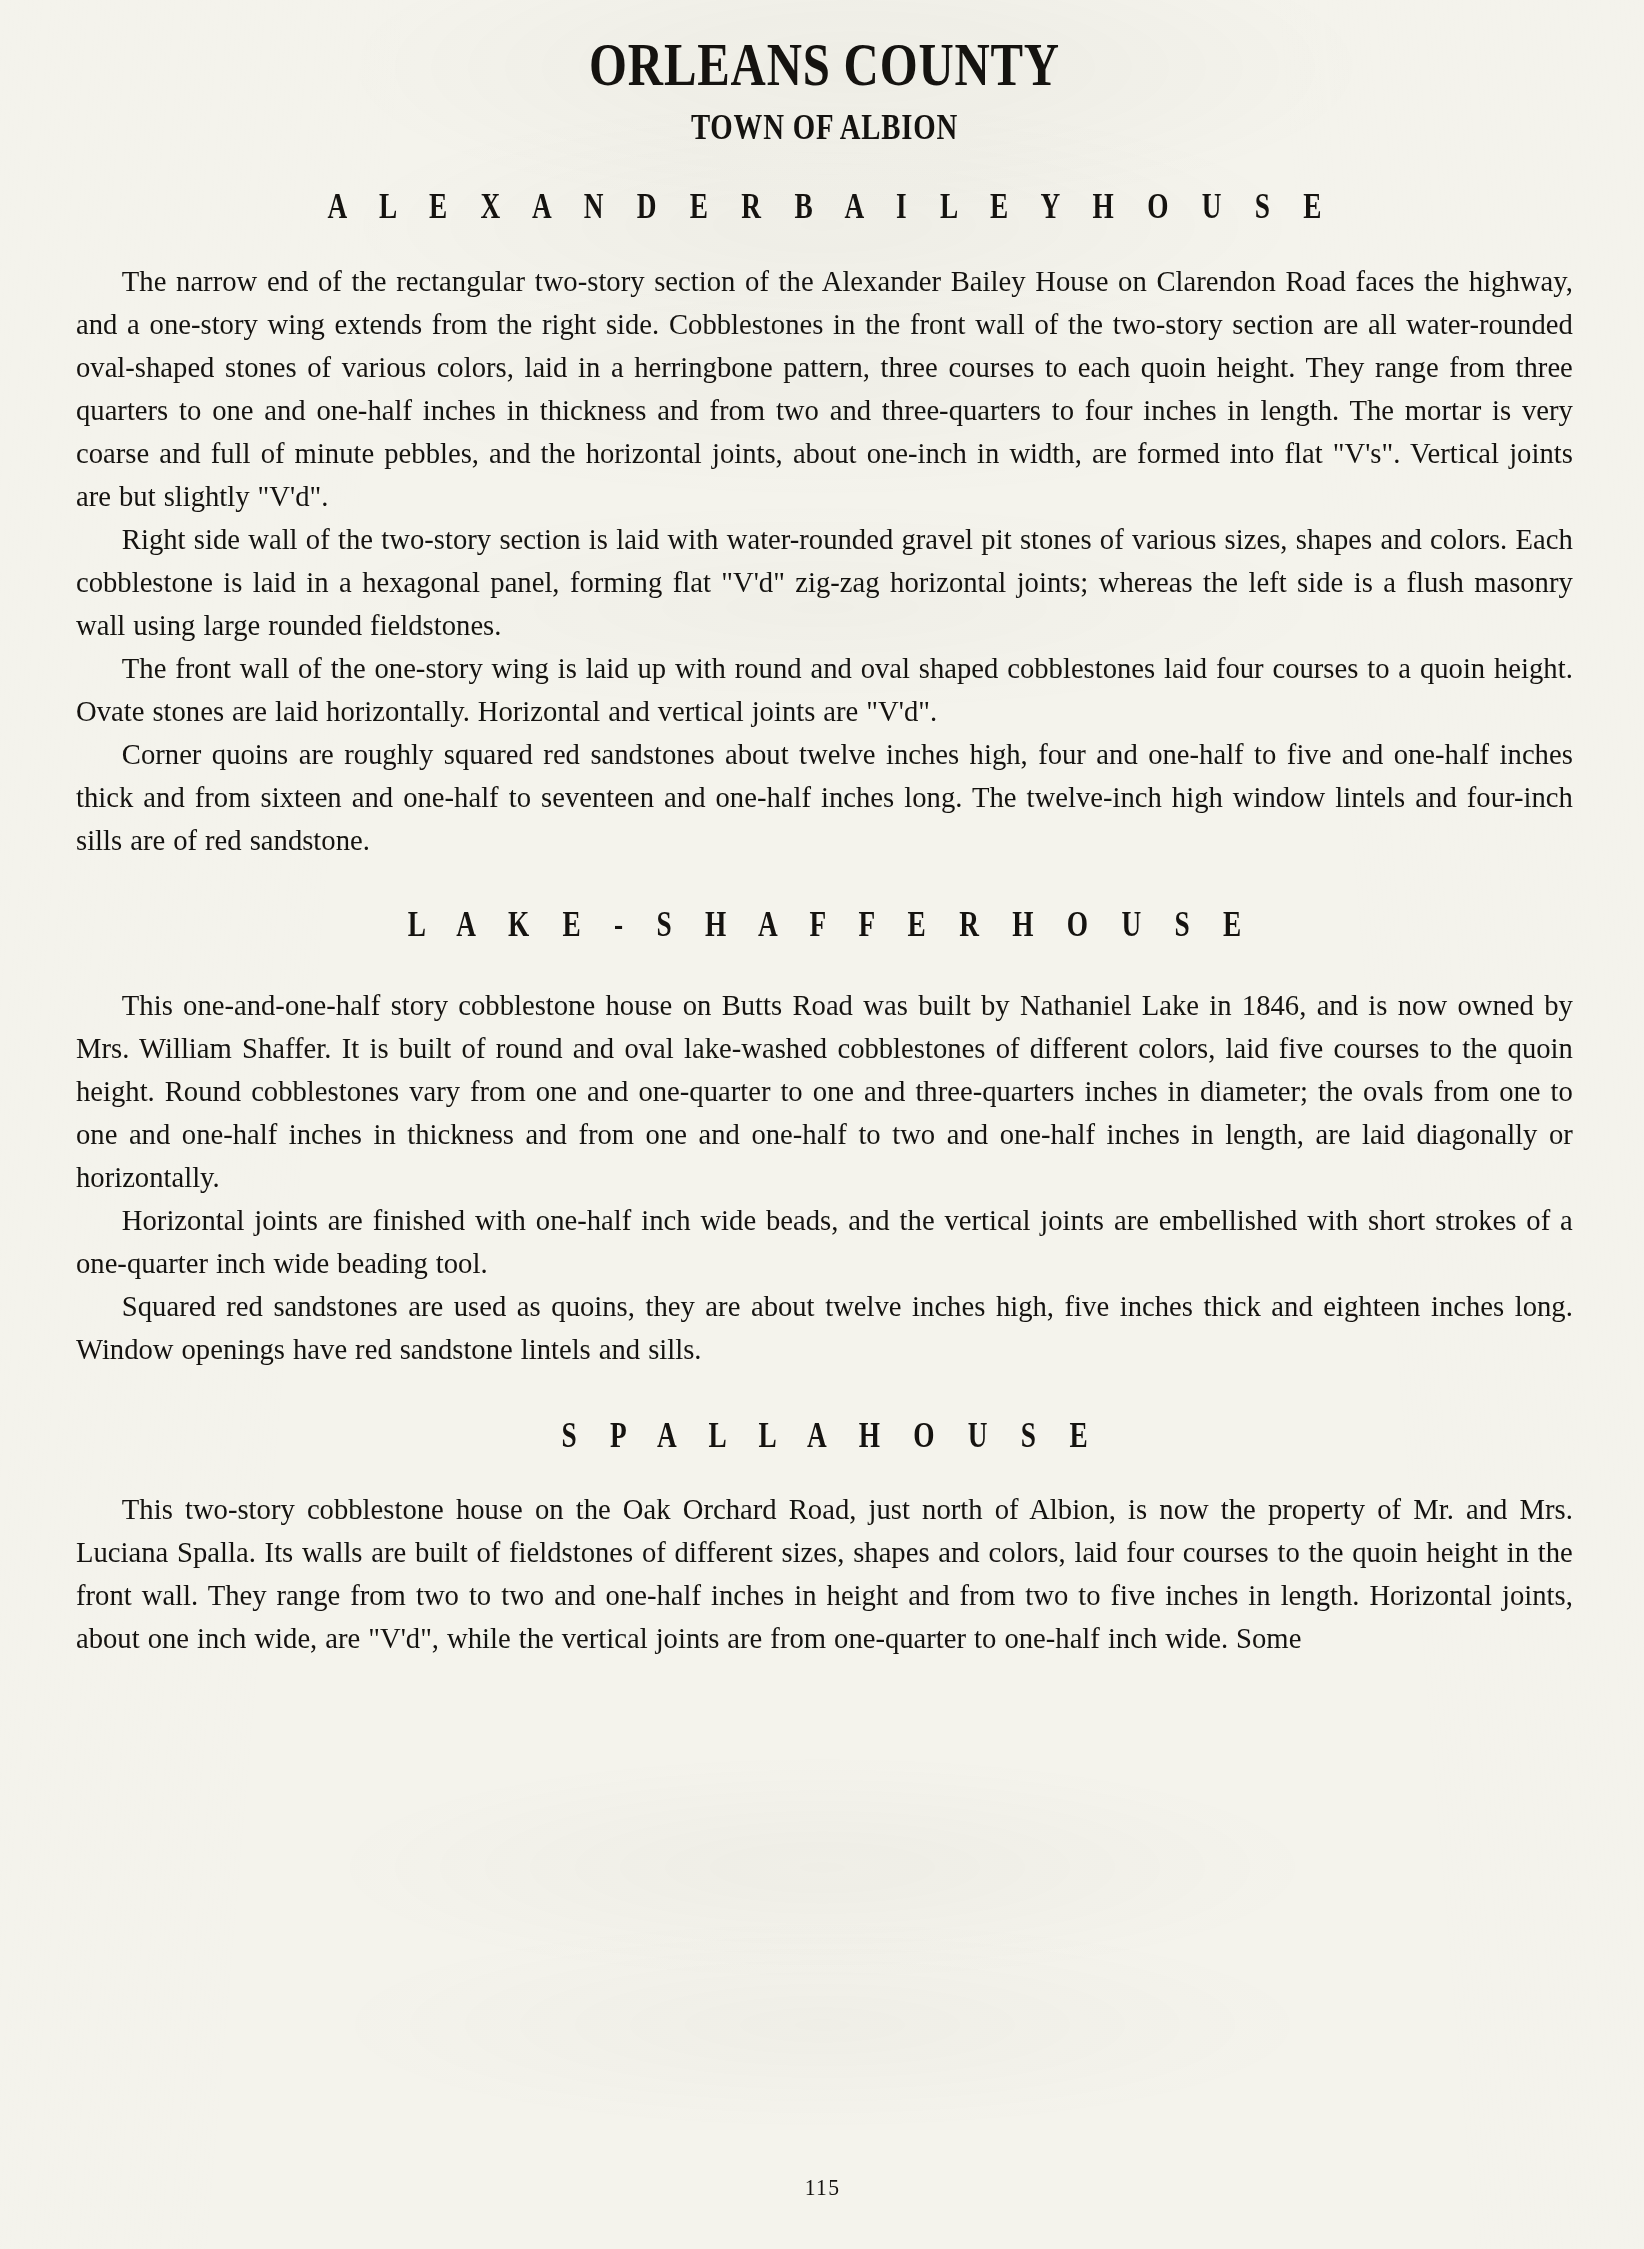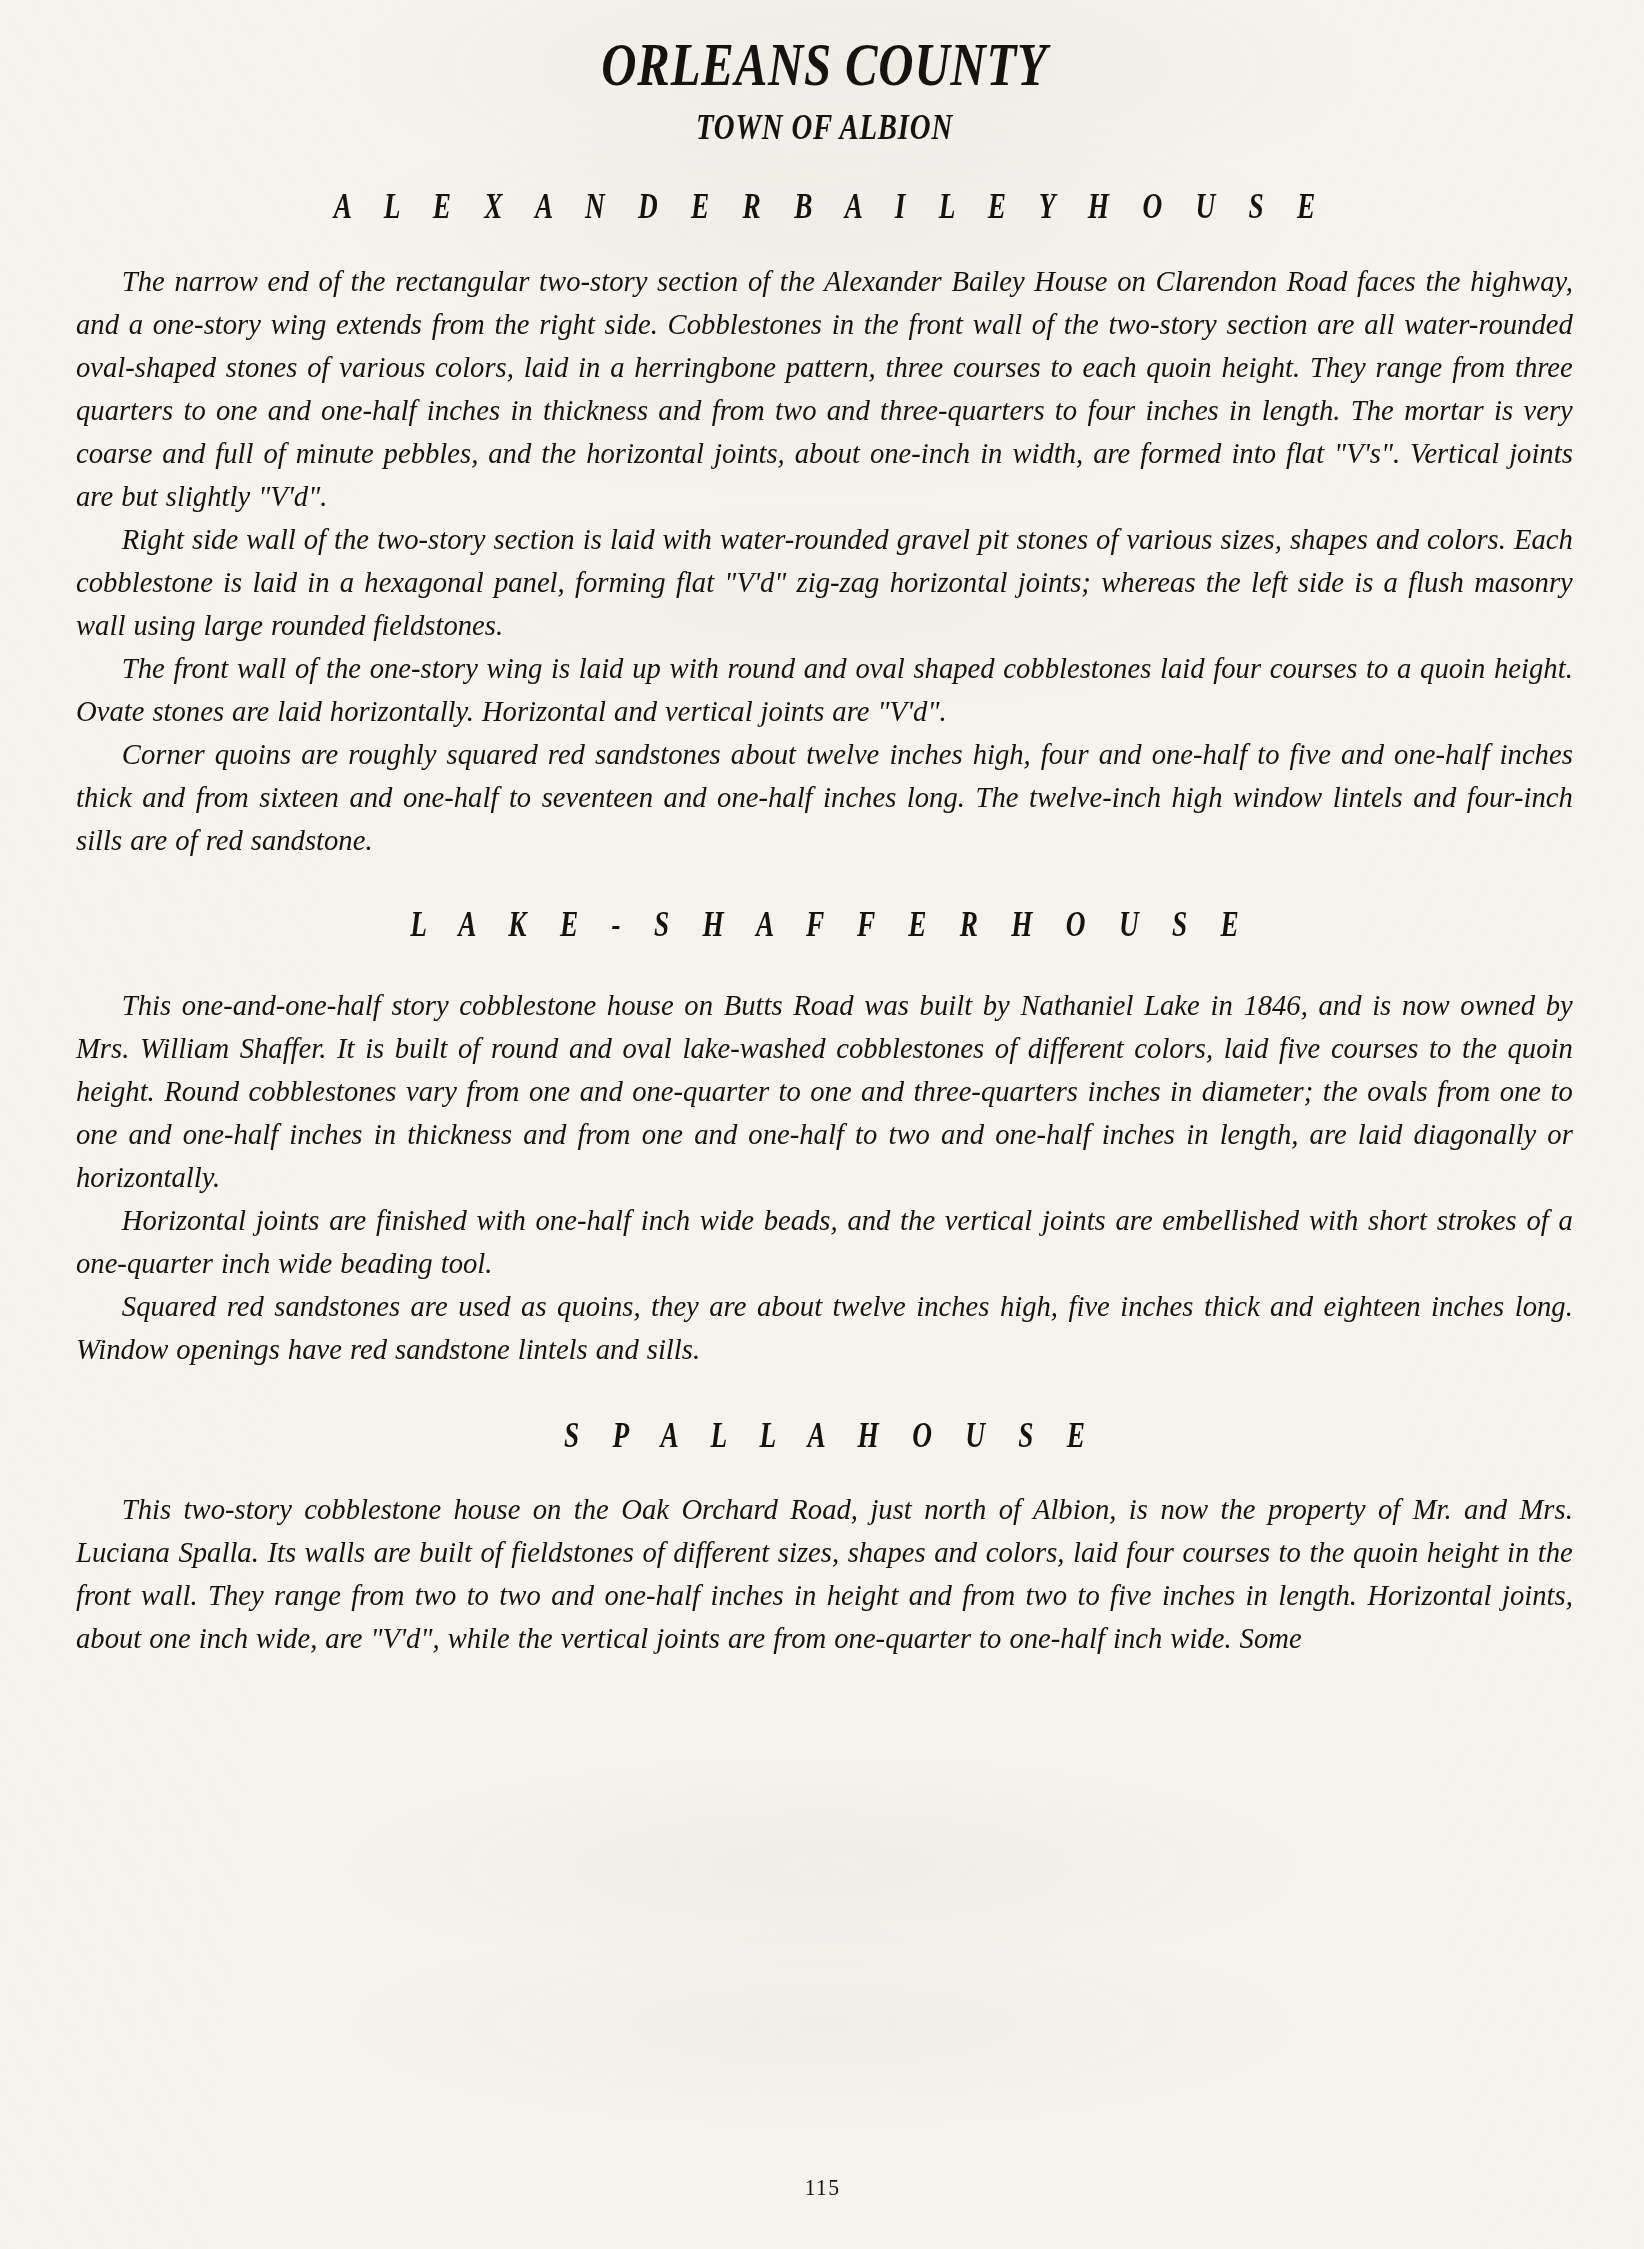--- a/index.html
+++ b/index.html
@@ -36,21 +36,20 @@
     mix-blend-mode: multiply;
     opacity: 0.9;
   }
 
   #content {
     position: absolute;
     left: 76px;
     top: 0;
     width: 1497px;   
     height: 100%;
-    font-style: italic;
   }
 
   
   .doc-title {
     text-align: center;
     font-size: 61px;
     line-height: 1.0;
     font-weight: bold;
     letter-spacing: 1px;
     transform: scaleX(0.80);

